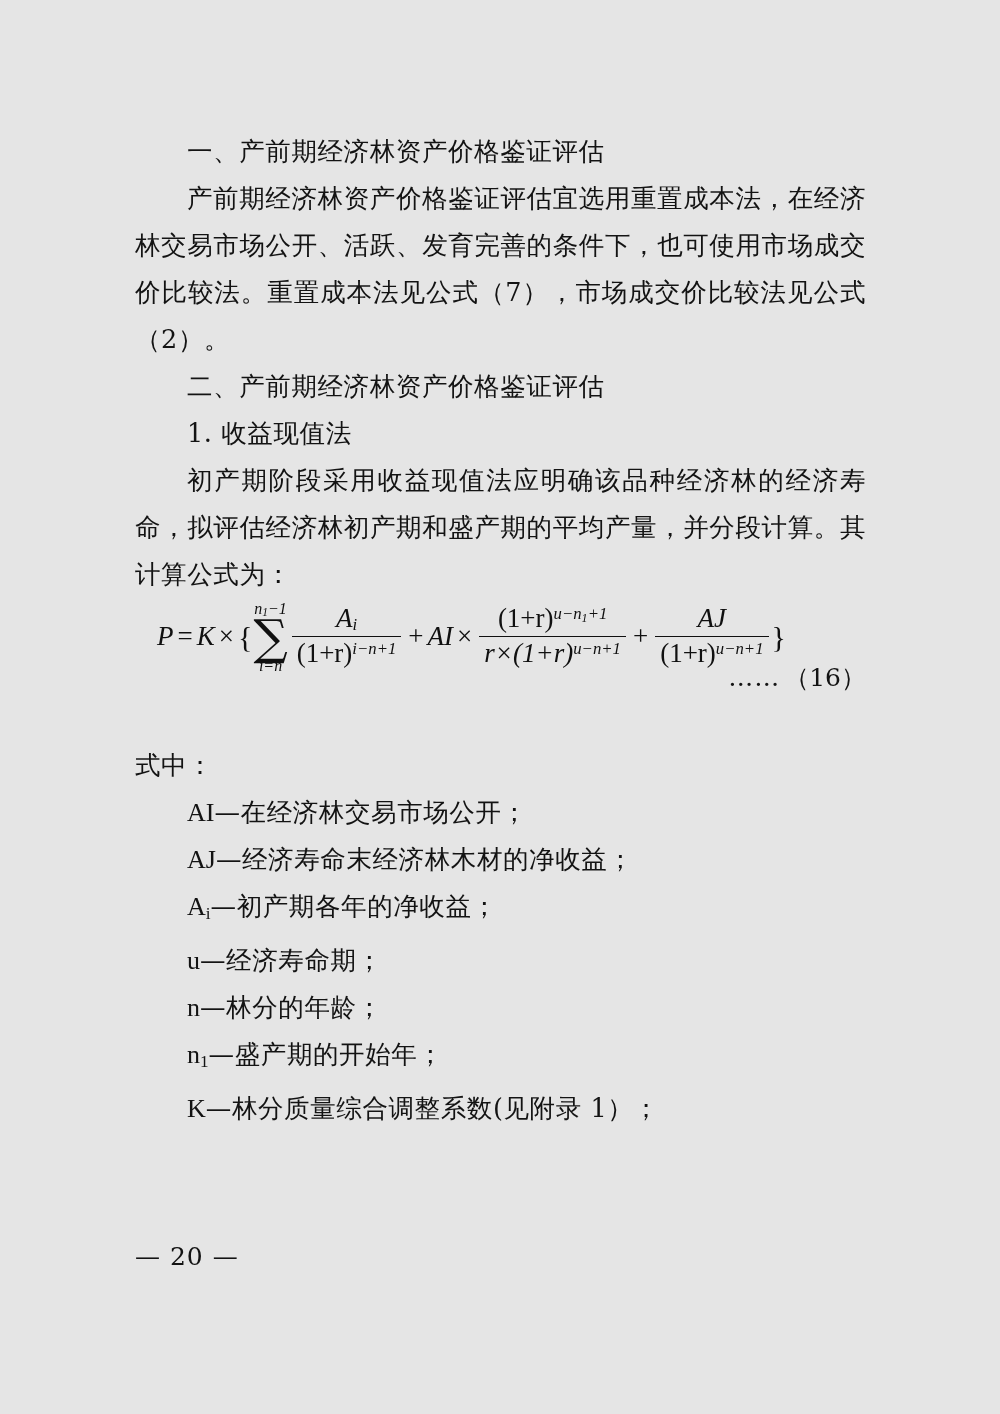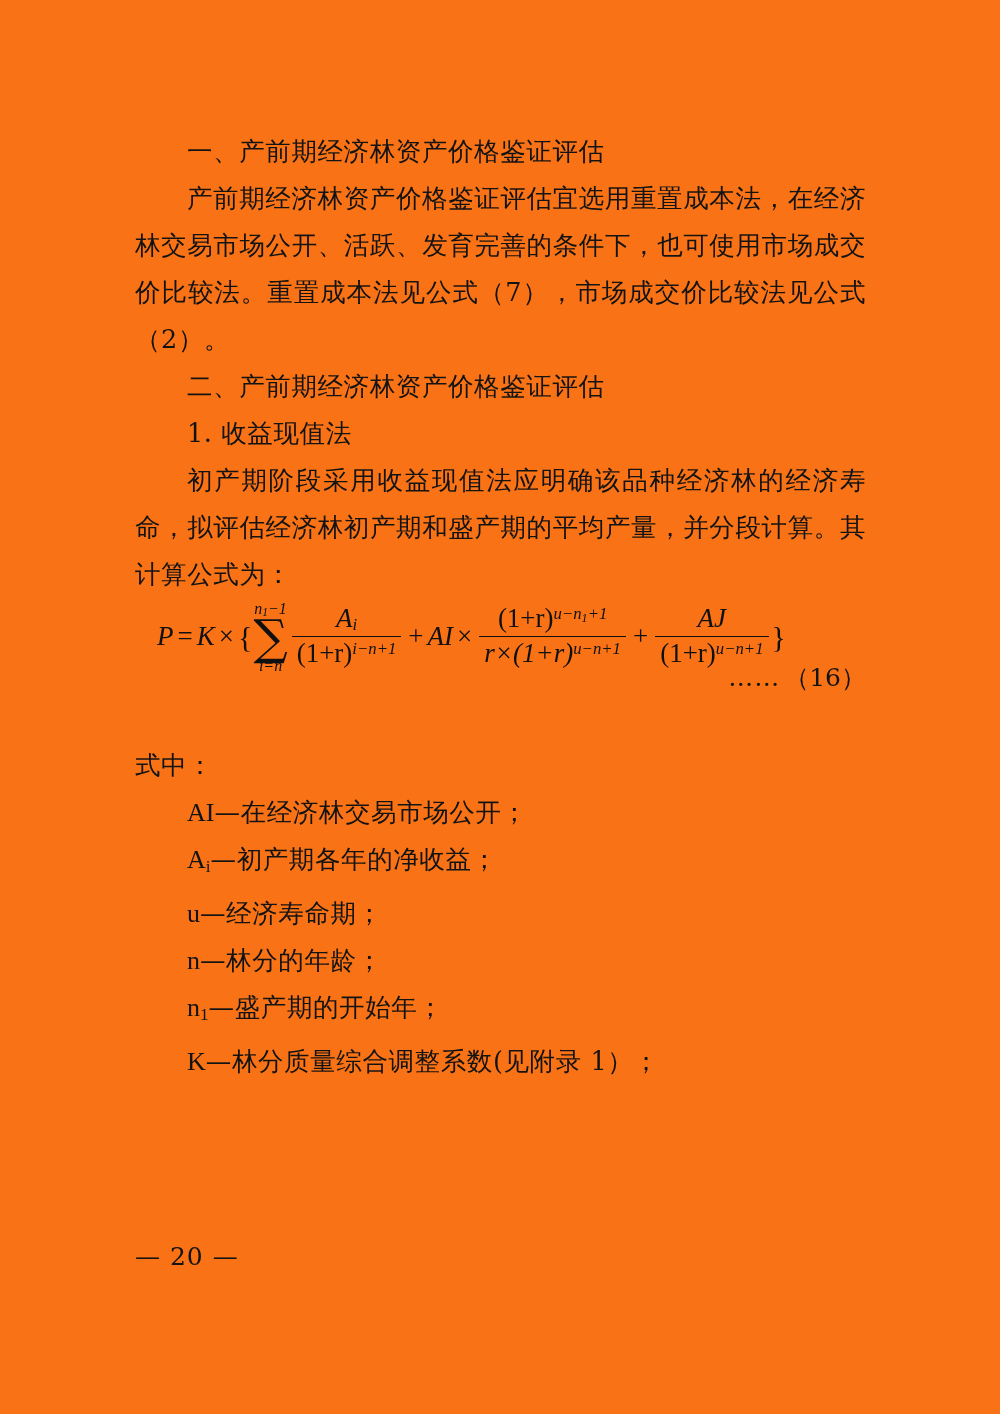--- a/index.html
+++ b/index.html
@@ -15,21 +15,21 @@
     font-family: "DejaVu Serif", "Liberation Serif", serif;
     color: #1a1a1a;
     -webkit-font-smoothing: antialiased;
   }
 
   .page {
     position: absolute;
     left: 0; top: 0;
     width: 1000px;
     height: 1414px;
-    background: #f97316;
+    background: #e5e5e5;
   }
 
   
   .col {
     position: absolute;
     left: 135px;
     top: 128px;
     width: 731px;
   }
 
@@ -254,20 +254,21 @@
     <div class="eqno"><span class="dots">……</span><span>（16）</span></div>
   </div>
 
   <div class="col" style="top:742px;">
 
     <div class="cjk flush">式中：</div>
 
 
     <div class="cjk defline"><span class="sym">AI</span><span>—在经济林交易市场公开；</span></div>
 
+    <div class="cjk defline"><span class="sym">AJ</span><span>—经济寿命末经济林木材的净收益；</span></div>
 
     <div class="cjk defline"><span class="sym"><span>A</span><sub>i</sub></span><span>—初产期各年的净收益；</span></div>
 
     <div class="cjk defline"><span class="sym">u</span><span>—经济寿命期；</span></div>
 
     <div class="cjk defline"><span class="sym">n</span><span>—林分的年龄；</span></div>
 
     <div class="cjk defline"><span class="sym"><span>n</span><sub>1</sub></span><span>—盛产期的开始年；</span></div>
 
     <div class="cjk defline"><span class="sym">K</span><span>—林分质量综合调整系数(见附录 1）；</span></div>

